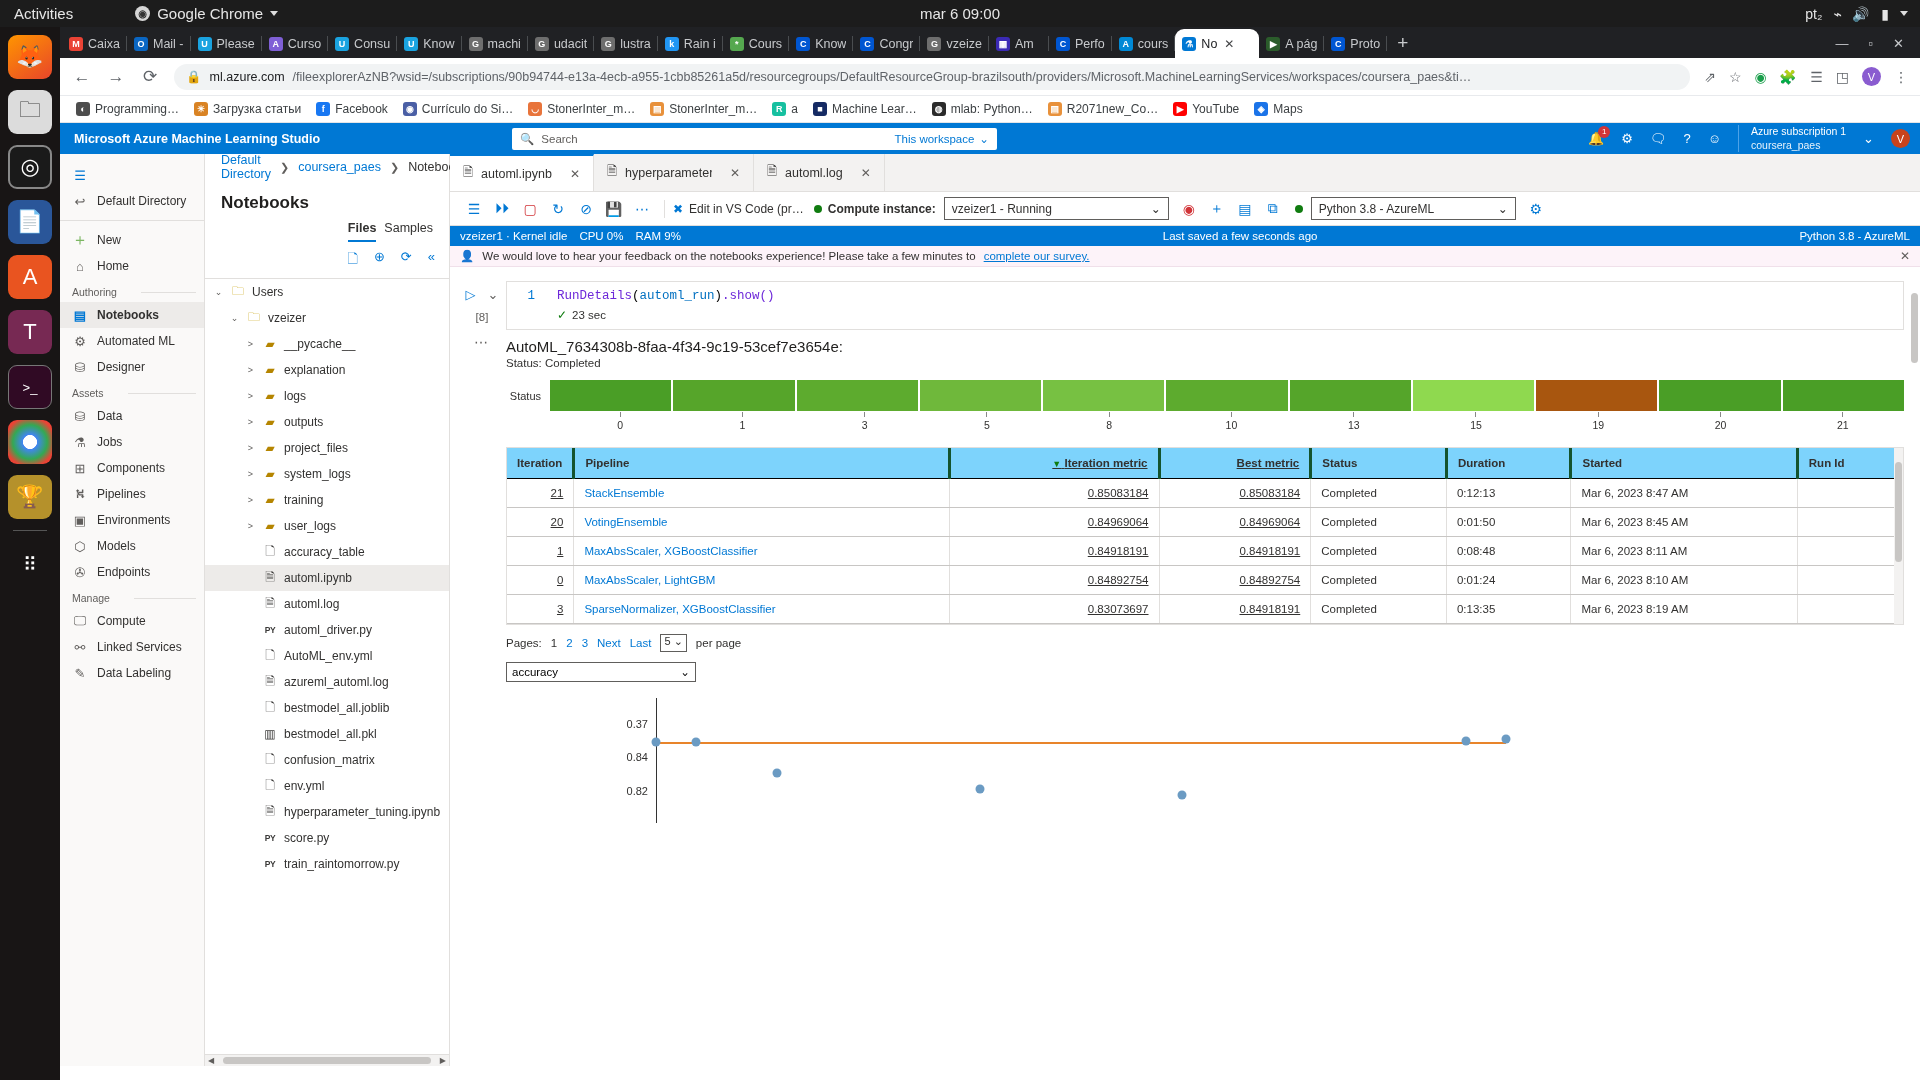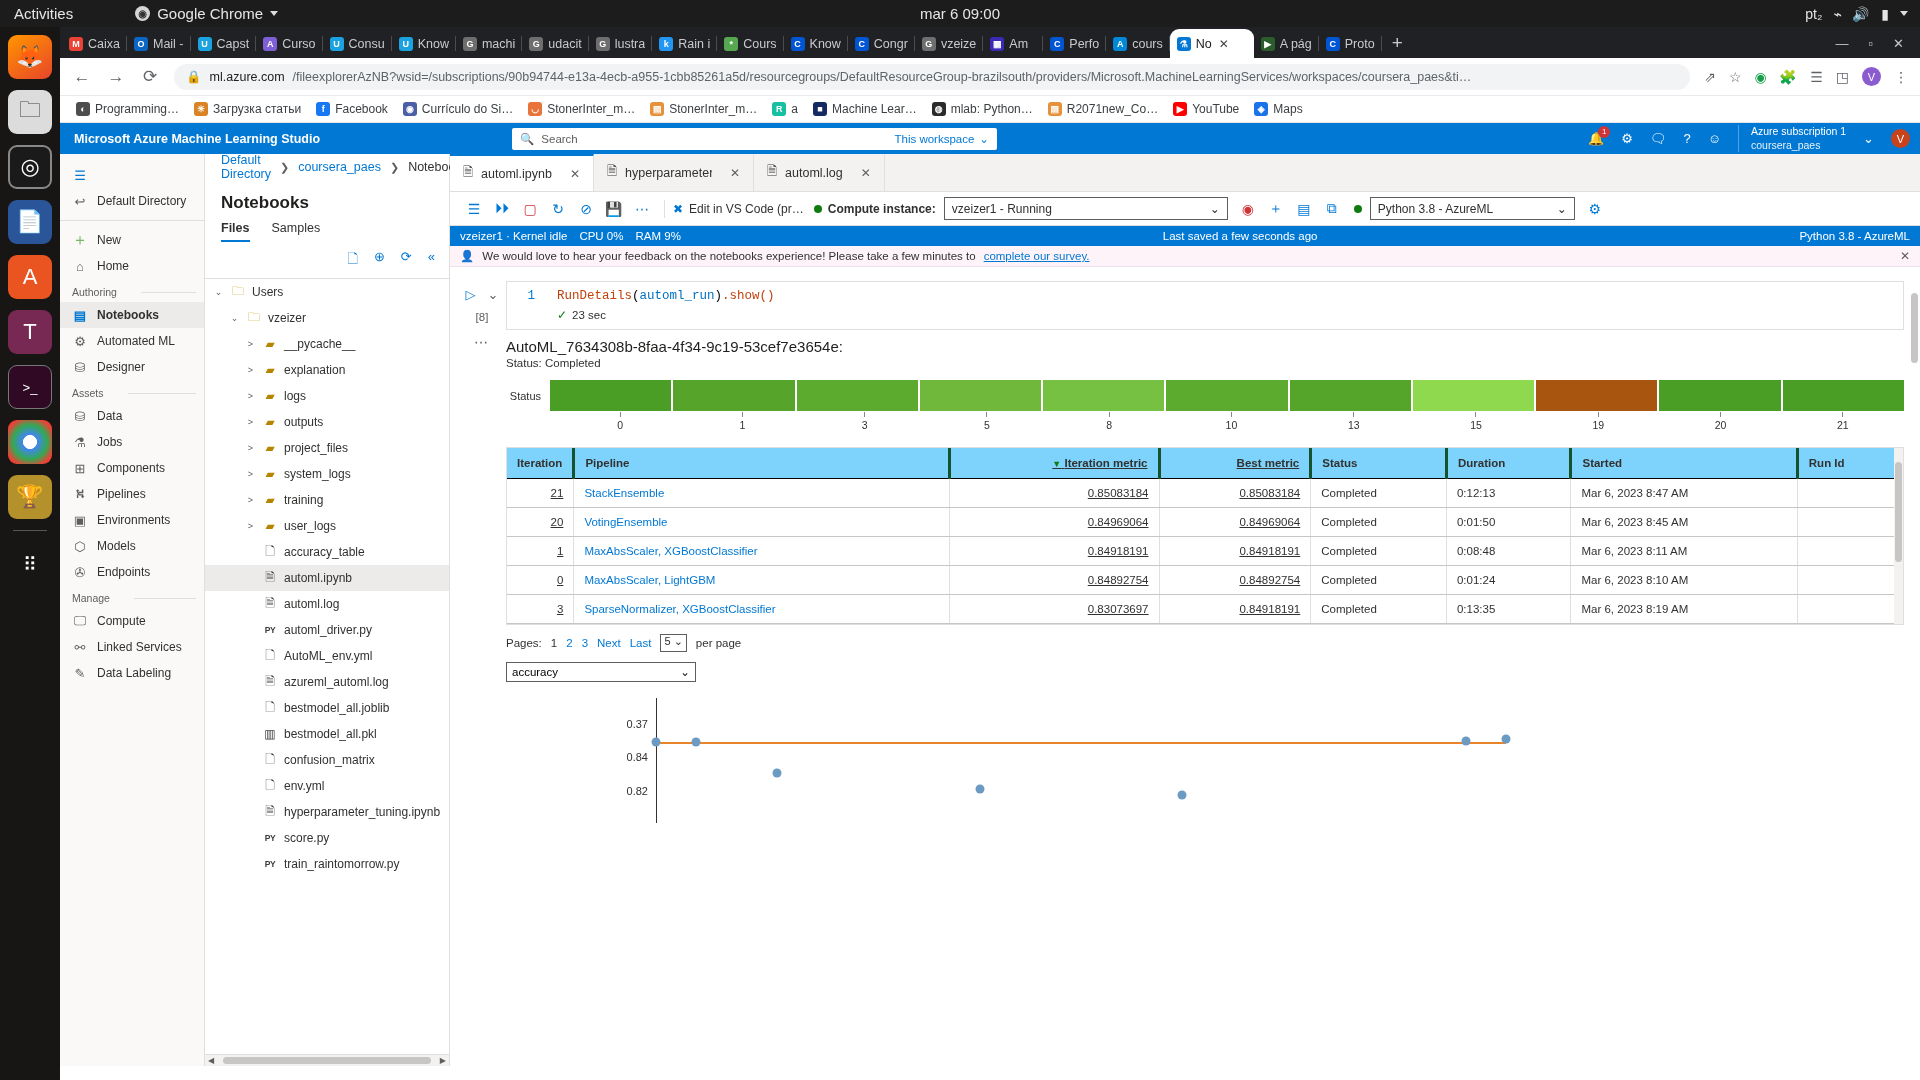--- a/index.html
+++ b/index.html
@@ -111,22 +111,22 @@
   .crumb { height:26px; display:flex; align-items:center; gap:9px; padding:0 16px;
     font-size:12.5px; color:#323130;}
   .crumb a { color:#0078d4; text-decoration:none;}
   .crumb .sep { color:#605e5c; font-size:11px;}
 
   
   .filepanel { width:245px; flex:0 0 245px; border-right:1px solid #e1dfdd;
     display:flex; flex-direction:column; background:#fff;}
   .fp-title { font-size:17px; font-weight:600; padding:13px 16px 8px 16px;
     color:#201f1e;}
-  .fp-tabs { display:flex; gap:22px; padding:0 16px; font-size:12.5px;
-    color:#323130;}
+  .fp-tabs { display:flex; gap:8px; padding:0 16px; font-size:12.5px;
+    color:#323130;justify-content:flex-end;}
   .fp-tab { padding-bottom:7px; position:relative;}
   .fp-tab.sel { font-weight:600; }
   .fp-tab.sel::after { content:""; position:absolute; bottom:0; left:0; right:0;
     height:2px; background:#0078d4;}
   .fp-tools { display:flex; justify-content:flex-end; gap:16px; padding:7px 14px;
     color:#0078d4; font-size:13px; border-bottom:1px solid #e1dfdd;}
   .tree { flex:1; overflow:hidden; font-size:12px; color:#323130;}
   .trow { height:26px; display:flex; align-items:center; gap:7px; padding-right:6px;}
   .trow.sel { background:#edebe9; }
   .chev { width:11px; color:#605e5c; font-size:9px; text-align:center;}
@@ -179,21 +179,21 @@
   .cellrow { display:flex; align-items:flex-start; padding:0 16px 0 8px;}
   .gutter { width:48px; flex:0 0 48px; display:flex; flex-direction:column;
     align-items:center; padding-top:6px; gap:9px; color:#0078d4; font-size:13px;}
   .gut-line { display:flex; gap:12px; align-items:center; }
   .exec-n { color:#605e5c; font-size:11.5px; }
   .codecell { flex:1; border:1px solid #e1dfdd; background:#fff;
     padding:7px 0 0 0; min-width:0;}
   .codeline { display:flex; gap:22px; font-family:"Liberation Mono", monospace;
     font-size:12.5px; padding:0 12px 4px 16px;}
   .ln-num { color:#0078d4; width:12px; text-align:right;}
-  .k-blue { color:#0070c1; } .k-teal { color:#c2410c; } .k-dark { color:#000;}
+  .k-blue { color:#0070c1; } .k-teal { color:#6d28d9; } .k-dark { color:#000;}
   .runtime { font-size:11.5px; color:#323130; padding:1px 12px 7px 50px;
     display:flex; align-items:center; gap:5px;}
   .chk { color:#107c10; font-size:12px; }
 
   .outwrap { padding:8px 16px 0 56px; }
   .out-dots { position:absolute; left:24px; font-size:14px; color:#605e5c;
     letter-spacing:1px;}
   .run-title { font-size:15px; color:#201f1e; }
   .run-status { font-size:11.5px; color:#323130; margin-top:2px;}
 
@@ -287,21 +287,21 @@
     <span class="btab">
         <span class="fav" style="background:#ea4335">M</span>
         <span class="lbl">Caixa</span>
       </span>
       <span class="btab">
         <span class="fav" style="background:#0a66c2">O</span>
         <span class="lbl">Mail -</span>
       </span>
       <span class="btab">
         <span class="fav" style="background:#1aa3e0">U</span>
-        <span class="lbl">Capst</span>
+        <span class="lbl">Please</span>
       </span>
       <span class="btab">
         <span class="fav" style="background:#7f5fd6">A</span>
         <span class="lbl">Curso</span>
       </span>
       <span class="btab">
         <span class="fav" style="background:#1aa3e0">U</span>
         <span class="lbl">Consu</span>
       </span>
       <span class="btab">
@@ -731,21 +731,21 @@
         <span class="tb-ic">⋯</span>
         <span class="tb-sep"></span>
         <span class="vscode">
           <span style="color:#0078d4;">✖</span>
           <span>Edit in VS Code (pr…</span>
         </span>
         <span class="ci-lbl">
           <span class="dot-g"></span>
           <span>Compute instance:</span>
         </span>
-        <span class="combo" style="width:284px;margin-left:8px;">
+        <span class="combo" style="width:225px;margin-left:8px;">
           <span>vzeizer1   -   Running</span>
           <span>⌄</span>
         </span>
         <span class="tb-ic" style="color:#d13438;margin-left:6px;">◉</span>
         <span class="tb-ic">＋</span>
         <span class="tb-ic">▤</span>
         <span class="tb-ic">⧉</span>
         <span class="dot-g" style="margin-left:8px;"></span>
         <span class="combo kernel-combo">
           <span>Python 3.8 - AzureML</span>

